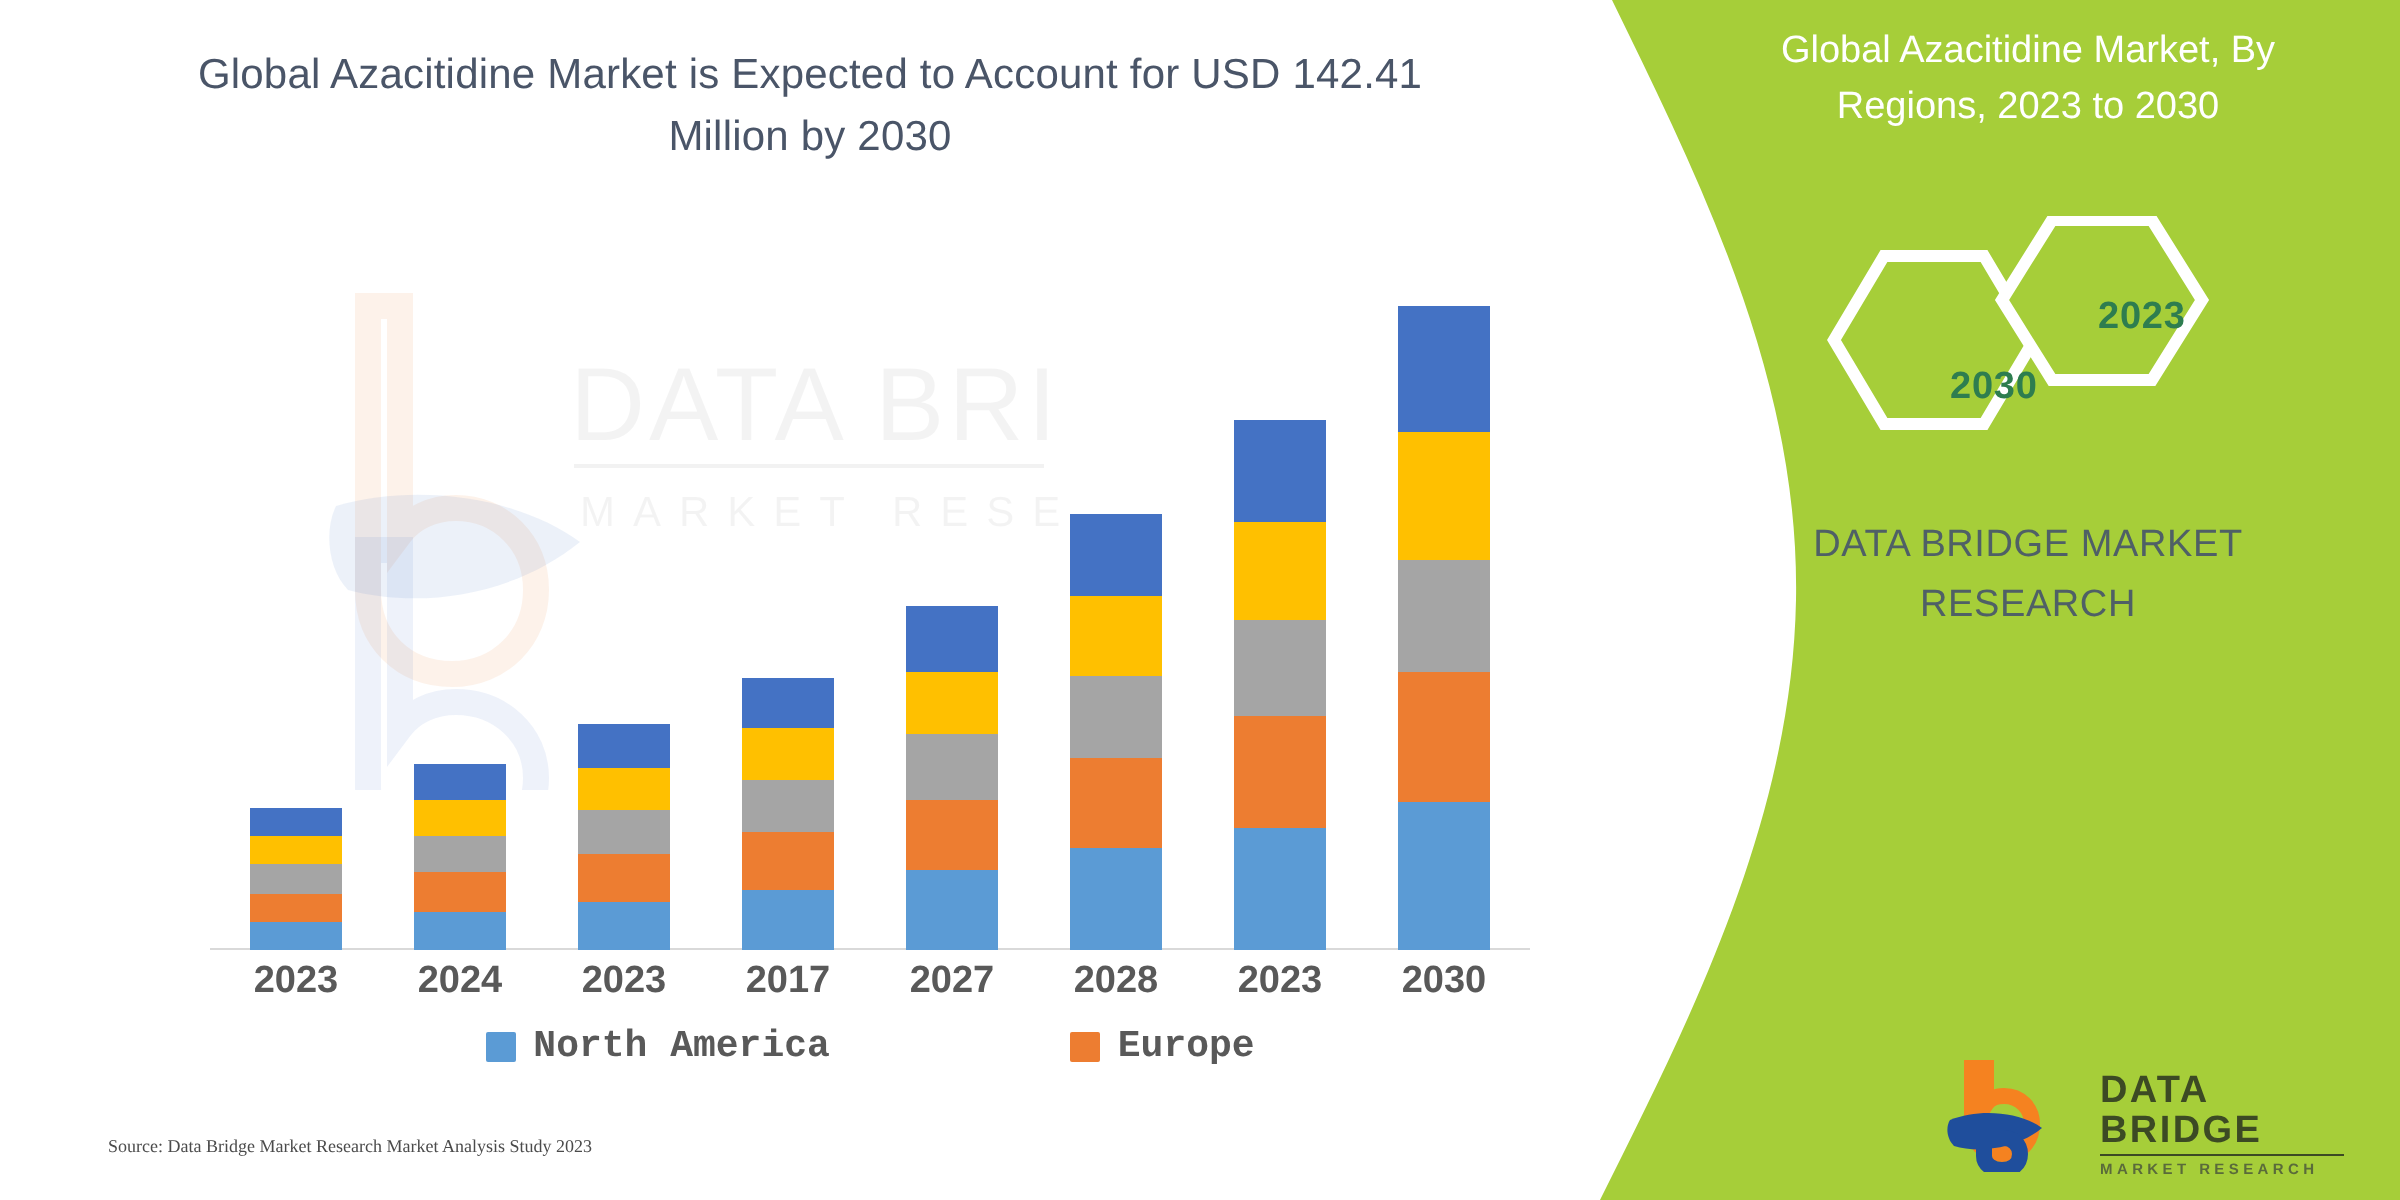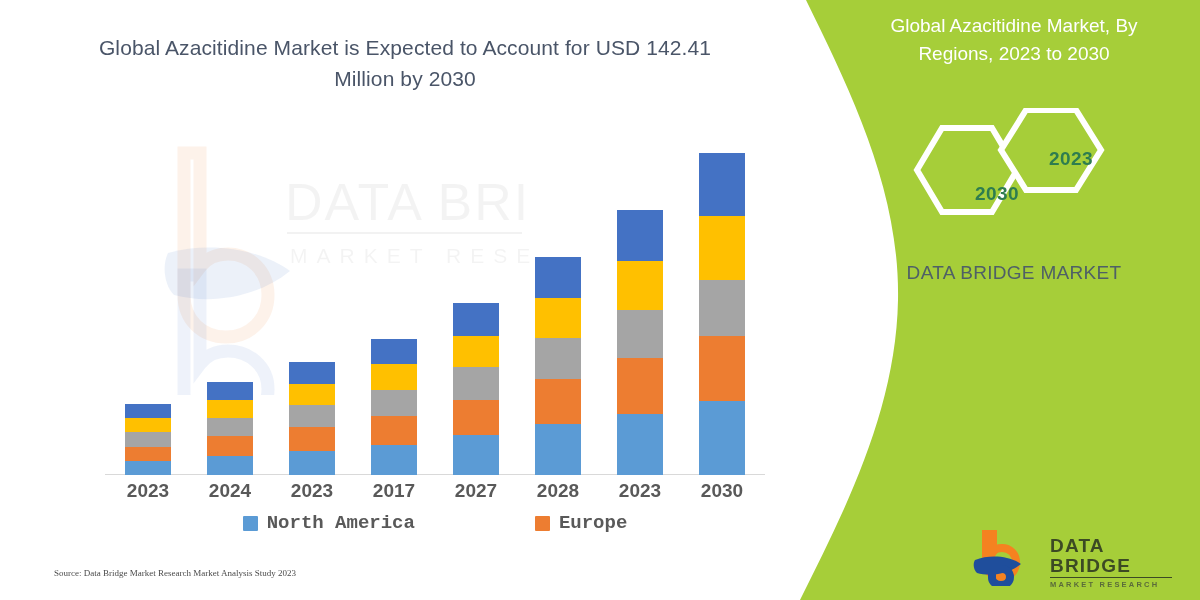--- a/index.html
+++ b/index.html
@@ -25,21 +25,21 @@
   .green-panel svg { display:block; }
 
   
   .left-pane {
     position:absolute; left:0; top:0; width:800px; height:600px;
     z-index:3;
   }
 
   .main-title {
     position:absolute;
-    left:95px; top:32px; width:620px;
+    left:95px; top:22px; width:620px;
     text-align:center;
     font-size:21px;
     line-height:31px;
     color:#4a5568;
     font-weight:400;
     letter-spacing:0.1px;
   }
 
   
   .watermark {
@@ -369,20 +369,21 @@
         <polygon points="18,62 43,20 93,20 118,62 93,104 43,104" fill="none" stroke="#ffffff" stroke-width="6"></polygon>
 
         <polygon points="102,42 127,2 177,2 202,42 177,82 127,82" fill="#A6CE39" stroke="#ffffff" stroke-width="6"></polygon>
       </svg>
       <div class="hex-label y2023">2023</div>
       <div class="hex-label y2030">2030</div>
     </div>
 
     <div class="brand-text">
       <div>DATA BRIDGE MARKET</div>
+      <div>RESEARCH</div>
     </div>
 
     <div class="logo">
       <svg width="72" height="56" viewBox="0 0 72 56" xmlns="http://www.w3.org/2000/svg" style="position:absolute;left:0;top:2px;">
         <path d="M14 2 L14 33 C14 41 20 47 29 47 C38 47 44 41 44 32 C44 24 38 18 30 18 C26 18 23 19 21 22 L21 2 Z" fill="none" stroke="#F58220" stroke-width="8"></path>
         <path d="M3 30 C18 24 38 26 49 34 C37 44 18 47 5 43 C1 39 1 33 3 30 Z" fill="#1F4E9C"></path>
         <path d="M20 27 L20 48 C20 52 24 55 29 55 C34 55 38 52 38 47 C38 42 34 39 30 39" fill="none" stroke="#1F4E9C" stroke-width="8"></path>
       </svg>
       <div class="logo-text">
         <div class="logo-main">DATA BRIDGE</div>

